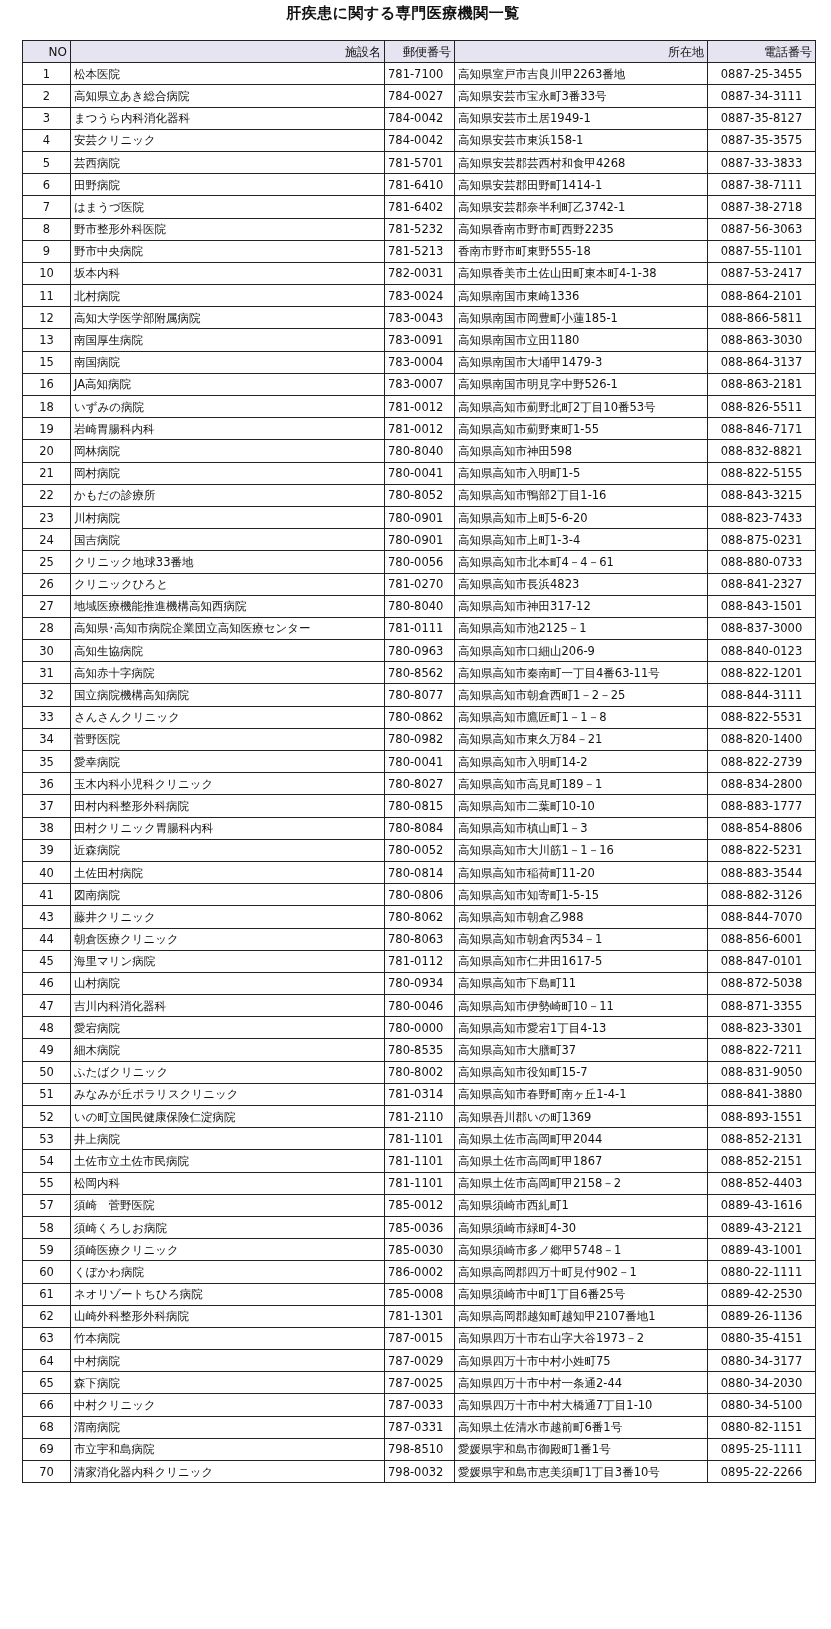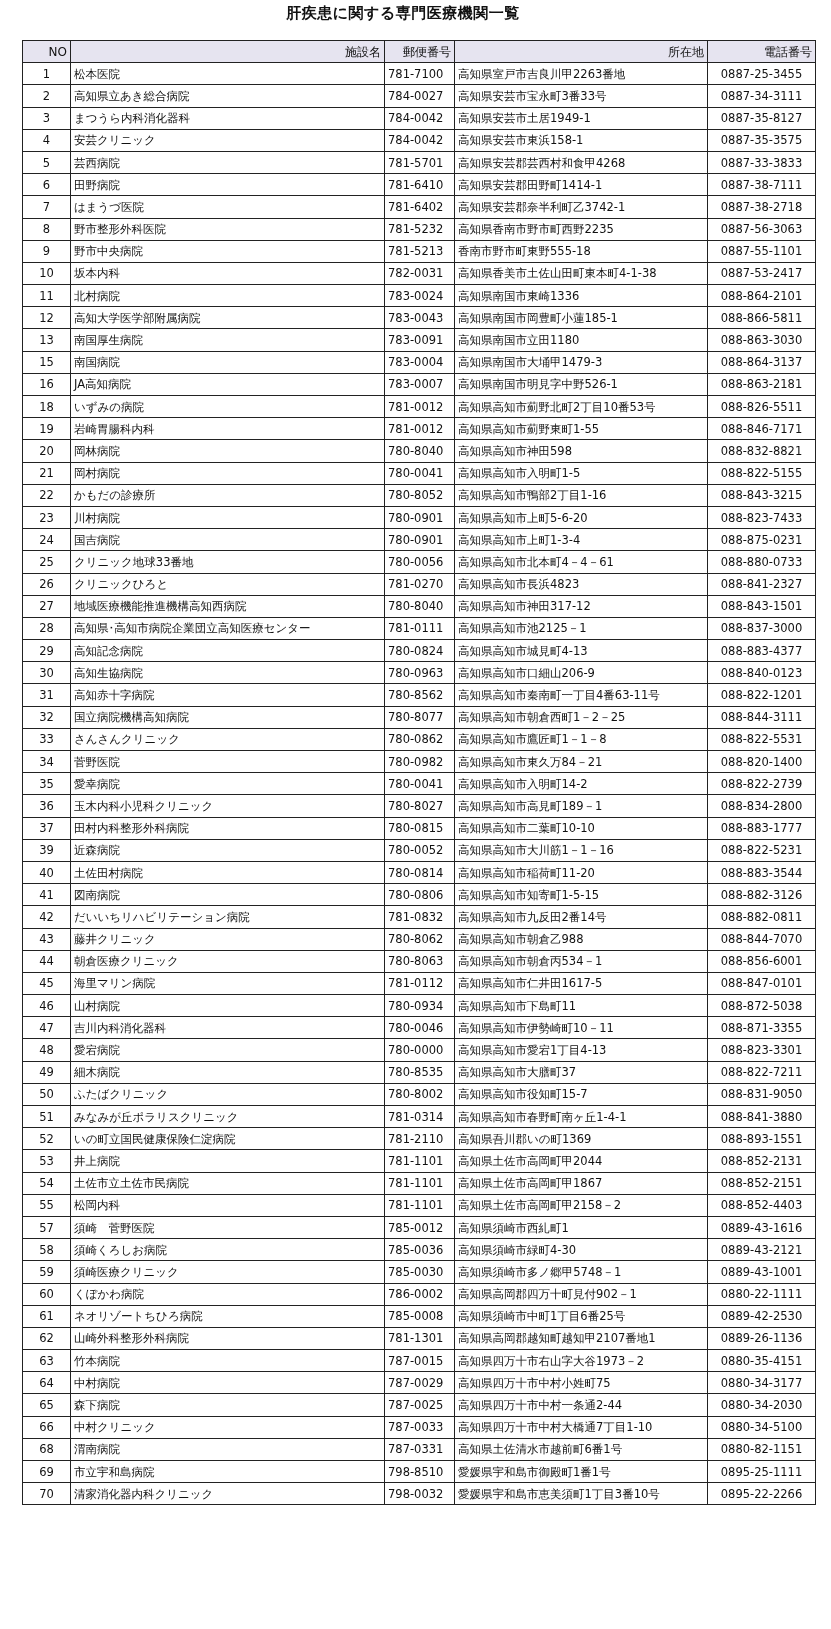--- a/index.html
+++ b/index.html
@@ -234,27 +234,20 @@
         <td class="tel">088-843-1501</td>
       </tr>
       <tr>
         <td class="no">28</td>
         <td class="name">高知県･高知市病院企業団立高知医療センター</td>
         <td class="zip">781-0111</td>
         <td class="addr">高知県高知市池2125－1</td>
         <td class="tel">088-837-3000</td>
       </tr>
       <tr>
-        <td class="no">29</td>
-        <td class="name">高知記念病院</td>
-        <td class="zip">780-0824</td>
-        <td class="addr">高知県高知市城見町4-13</td>
-        <td class="tel">088-883-4377</td>
-      </tr>
-      <tr>
         <td class="no">30</td>
         <td class="name">高知生協病院</td>
         <td class="zip">780-0963</td>
         <td class="addr">高知県高知市口細山206-9</td>
         <td class="tel">088-840-0123</td>
       </tr>
       <tr>
         <td class="no">31</td>
         <td class="name">高知赤十字病院</td>
         <td class="zip">780-8562</td>
@@ -297,20 +290,27 @@
         <td class="tel">088-834-2800</td>
       </tr>
       <tr>
         <td class="no">37</td>
         <td class="name">田村内科整形外科病院</td>
         <td class="zip">780-0815</td>
         <td class="addr">高知県高知市二葉町10-10</td>
         <td class="tel">088-883-1777</td>
       </tr>
       <tr>
+        <td class="no">38</td>
+        <td class="name">田村クリニック胃腸科内科</td>
+        <td class="zip">780-8084</td>
+        <td class="addr">高知県高知市槙山町1－3</td>
+        <td class="tel">088-854-8806</td>
+      </tr>
+      <tr>
         <td class="no">39</td>
         <td class="name">近森病院</td>
         <td class="zip">780-0052</td>
         <td class="addr">高知県高知市大川筋1－1－16</td>
         <td class="tel">088-822-5231</td>
       </tr>
       <tr>
         <td class="no">40</td>
         <td class="name">土佐田村病院</td>
         <td class="zip">780-0814</td>
@@ -318,27 +318,20 @@
         <td class="tel">088-883-3544</td>
       </tr>
       <tr>
         <td class="no">41</td>
         <td class="name">図南病院</td>
         <td class="zip">780-0806</td>
         <td class="addr">高知県高知市知寄町1-5-15</td>
         <td class="tel">088-882-3126</td>
       </tr>
       <tr>
-        <td class="no">42</td>
-        <td class="name">だいいちリハビリテーション病院</td>
-        <td class="zip">781-0832</td>
-        <td class="addr">高知県高知市九反田2番14号</td>
-        <td class="tel">088-882-0811</td>
-      </tr>
-      <tr>
         <td class="no">43</td>
         <td class="name">藤井クリニック</td>
         <td class="zip">780-8062</td>
         <td class="addr">高知県高知市朝倉乙988</td>
         <td class="tel">088-844-7070</td>
       </tr>
       <tr>
         <td class="no">44</td>
         <td class="name">朝倉医療クリニック</td>
         <td class="zip">780-8063</td>

